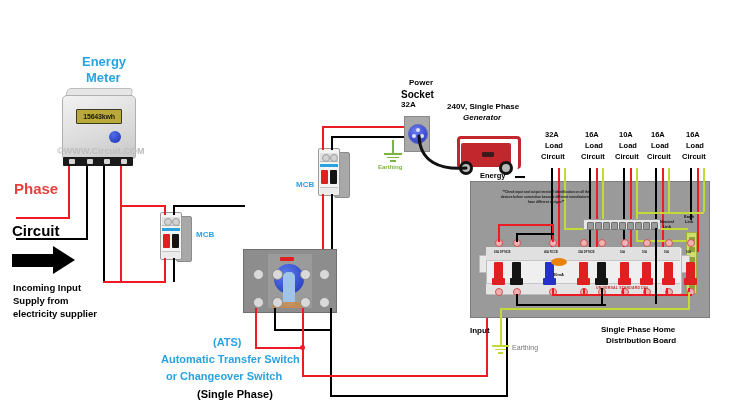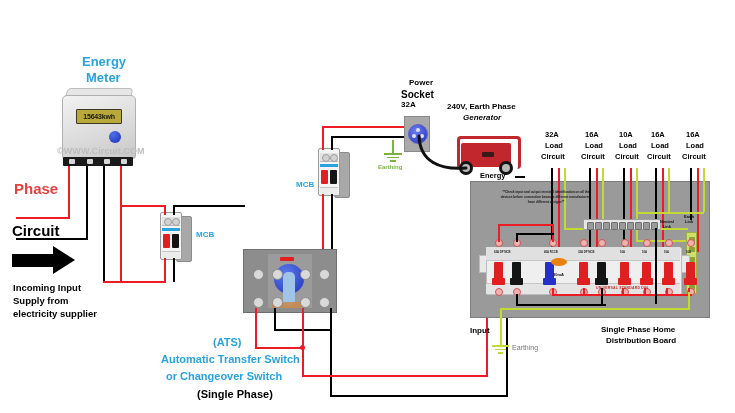--- a/index.html
+++ b/index.html
@@ -568,21 +568,21 @@
   </div>
 
   <div class="wire wire-g vw" style="left:392px; top:140px; height:14px; background:#7cb342;"></div>
   <div class="earth green" style="left:384px; top:153px; width:18px; height:10px;">
     <i style="left:0px;  top:0px; width:18px;"></i>
     <i style="left:3px;  top:3.5px; width:12px;"></i>
     <i style="left:6px;  top:7px; width:6px;"></i>
   </div>
   <div class="lbl lbl-green" style="left:378px; top:164px; font-size:6px;">Earthing</div>
 
-  <div class="lbl lbl-black" style="left:447px; top:102px; font-size:8px;">240V, Earth Phase</div>
+  <div class="lbl lbl-black" style="left:447px; top:102px; font-size:8px;">240V, Single Phase</div>
   <div class="lbl lbl-black" style="left:463px; top:113px; font-size:8px;font-style:italic;">Generator</div>
 
   <div class="gen-frame"></div>
   <div class="gen-body"></div>
   <div class="gen-vent"></div>
   <div class="gen-wheel" style="left:459px;">
       <i></i>
     </div>
   <div class="gen-wheel" style="left:499px;">
       <i></i>

